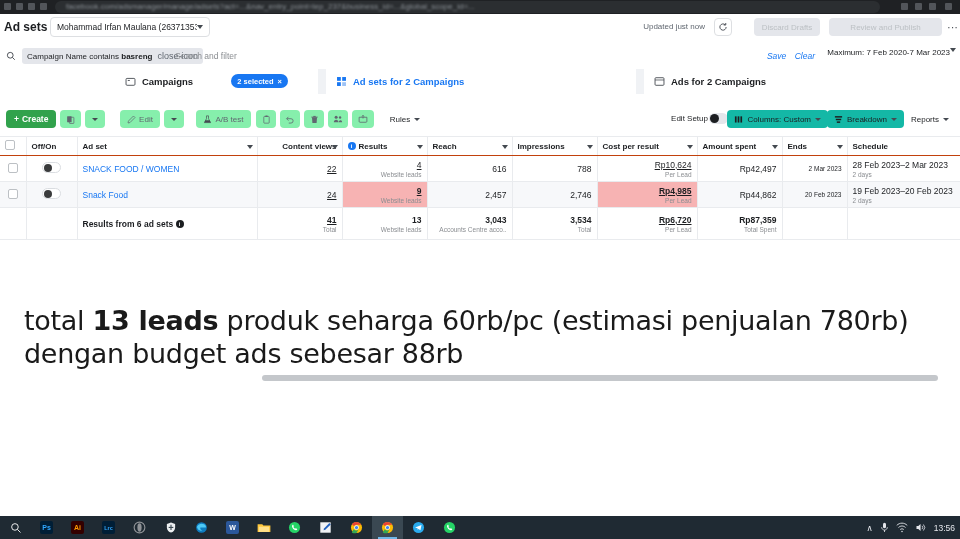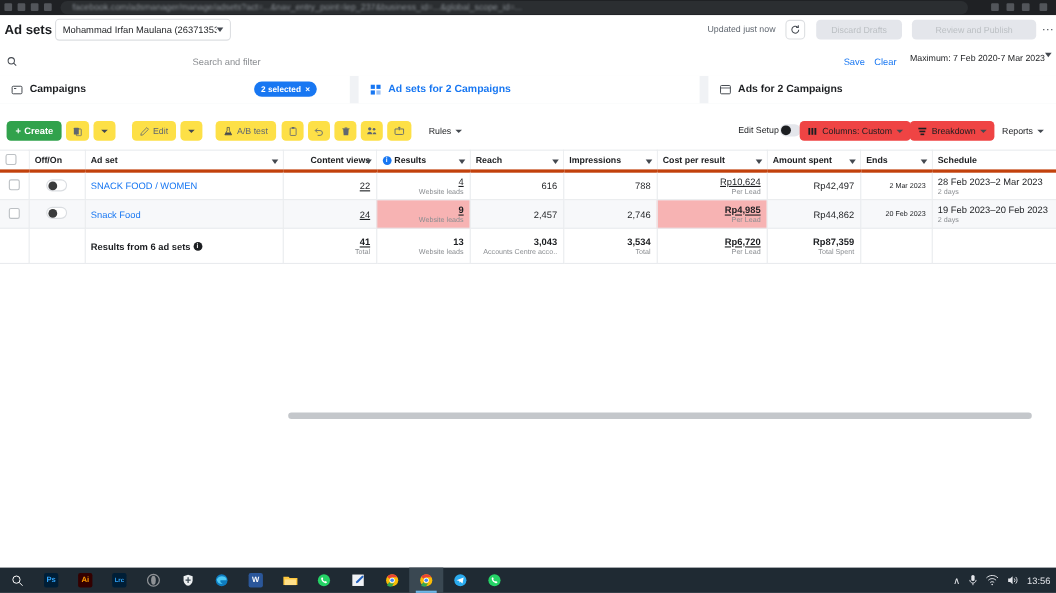--- a/index.html
+++ b/index.html
@@ -56,94 +56,94 @@
   .refresh-btn {
     position: absolute; right: 228px; top: 4px; width: 18px; height: 18px;
     border: 1px solid #dddfe2; border-radius: 4px; background: #fff;
     display: flex; align-items: center; justify-content: center;
   }
   .btn-grey {
     position: absolute; top: 4px; height: 18px; border-radius: 4px;
     background: #e4e6eb; display: flex; align-items: center; justify-content: center;
     font-size: 8px; color: #bcc0c4; padding: 0 8px; white-space: nowrap;
   }
-  .btn-discard { right: 140px; width: 78px; }
+  .btn-discard { right: 140px; width: 66px; }
   .btn-review  { right: 18px; width: 113px; }
   .kebab { position: absolute; right: 2px; top: 10px; font-size: 11px; color: #444950; line-height: 6px; }
 
   
   .filterbar { position: absolute; left: 0; top: 30px; width: 960px; height: 24px; background: #fff; }
   .filter-chip {
     position: absolute; left: 22px; top: 4px; height: 16px;
     background: #e4e6eb; border-radius: 3px; display: flex; align-items: center;
     padding: 0 5px; gap: 5px;
   }
   .filter-chip .txt { font-size: 8px; color: #1c1e21; white-space: nowrap; }
   .filter-chip .txt b { font-weight: bold; }
   .filter-x { font-size: 9px; color: #606770; }
   .searchtext { position: absolute; left: 175px; top: 7px; font-size: 8.5px; color: #8a8d91; }
-  .save-clear { position: absolute; right: 145px; top: 7px; font-size: 8.5px; }
+  .save-clear { position: absolute; right: 145px; top: 7px; font-size: 8.5px; font-style: italic; }
   .save-clear a { color: #1877f2; text-decoration: none; margin-left: 6px; }
   .date-range {
     position: absolute; right: 4px; top: 4px; height: 17px;
     display: flex; gap: 0;
     font-size: 8px; color: #1c1e21; white-space: nowrap;
   }
 
   
   .tabsrow { position: absolute; left: 0; top: 55px; width: 960px; height: 25px; background: #f0f2f5; }
   .tab {
     position: absolute; top: 0; height: 25px; display: flex; align-items: center;
     gap: 6px; padding: 0 10px; font-size: 9.5px; background: #f0f2f5;
   }
   .tab.active { background: #fff; }
-  .tab-campaigns { left: 0; width: 318px; color: #1c1e21; font-weight: bold; }
+  .tab-campaigns { left: 0; width: 318px; color: #1c1e21; font-weight: bold; justify-content: center; }
   .tab-adsets    { left: 326px; width: 310px; color: #1877f2; font-weight: bold; }
   .tab-ads       { left: 644px; width: 316px; color: #1c1e21; font-weight: bold; }
   .sel-badge {
     position: absolute; right: 30px; top: 5px; height: 14px; padding: 0 6px;
     background: #1877f2; color: #fff; border-radius: 8px; font-size: 7.5px;
     display: flex; align-items: center; gap: 4px;
   }
 
   
   .toolbar { position: absolute; left: 0; top: 93px; width: 960px; height: 28px; background: #fff; }
   .tb-create {
     position: absolute; left: 6px; top: 3px; height: 18px; padding: 0 8px;
     background: #31a24c; color: #fff; border-radius: 4px; font-size: 8.5px;
     font-weight: bold; display: flex; align-items: center; gap: 3px;
   }
   .tb-btn {
-    position: absolute; top: 3px; height: 18px; border-radius: 4px; background: #fde047;
+    position: absolute; top: 3px; height: 18px; border-radius: 4px; background: #86efac;
     display: flex; align-items: center; justify-content: center; gap: 3px;
     font-size: 8px; color: #606770;
   }
 
   .view-setup { position: absolute; right: 252px; top: 7px; font-size: 8px; color: #1c1e21; }
   .vs-toggle {
     position: absolute; right: 232px; top: 6px; width: 19px; height: 11px;
     background: #e4e6eb; border-radius: 6px;
   }
   .vs-toggle i { position: absolute; left: 1px; top: 1px; width: 9px; height: 9px; background: #1c1e21; border-radius: 50%; }
   .tb-right {
-    position: absolute; top: 3px; height: 18px; border-radius: 4px; background: #ef4444;
+    position: absolute; top: 3px; height: 18px; border-radius: 4px; background: #14b8a6;
     display: flex; align-items: center; gap: 4px; padding: 0 7px;
     font-size: 8px; color: #1c1e21; white-space: nowrap;
   }
 
   
   .tablewrap { position: absolute; left: 0; top: 122px; width: 960px; height: 135px; background: #fff; }
   table.t { border-collapse: collapse; table-layout: fixed; width: 960px; }
   table.t th, table.t td {
     border-right: 1px solid #e9ebee; border-bottom: 1px solid #e9ebee;
     font-size: 8px; color: #1c1e21; vertical-align: middle;
   }
   table.t thead th {
     height: 19px; background: #fff; font-weight: bold; text-align: left;
-    padding: 0 5px; border-top: 1px solid #e9ebee; border-bottom: 3px solid #c2410c;
+    padding: 0 5px; border-top: 1px solid #e9ebee; border-bottom: 1px solid #c2410c;
     position: relative; white-space: nowrap;
   }
   table.t thead th.num { text-align: right; }
   th .hcaret { position: absolute; right: 4px; top: 8px; }
   .cb { width: 10px; height: 10px; border: 1px solid #bcc0c4; border-radius: 2px; background: #fff; display: inline-block; }
   .toggle { width: 19px; height: 11px; background: #fff; border: 1px solid #dadde1; border-radius: 6px; position: relative; display: inline-block; }
   .toggle i { position: absolute; left: 1px; top: 1px; width: 8px; height: 8px; background: #3a3b3c; border-radius: 50%; }
   .rowlink { color: #1877f2; font-size: 8.5px; }
   td.cell { padding: 0 5px; height: 26px; }
   td.num { text-align: right; }
@@ -226,20 +226,24 @@
       <div class="btn-grey btn-review">Review and Publish</div>
       <div class="kebab">···</div>
     </div>
 
     <div class="filterbar">
       <svg style="position:absolute;left:6px;top:7px" width="10" height="10" viewBox="0 0 16 16">
         <circle cx="6.8" cy="6.8" r="4.6" fill="none" stroke="#444950" stroke-width="1.5"></circle>
         <line x1="10.2" y1="10.2" x2="14" y2="14" stroke="#444950" stroke-width="1.5"></line>
       </svg>
 
+      <div class="filter-chip">
+        <span class="txt"><span>Campaign Name contains </span><b>basreng</b></span>
+        <span class="filter-x">close-icon</span>
+      </div>
 
       <div class="searchtext">Search and filter</div>
 
       <div class="save-clear">
         <a>Save</a>
         <a>Clear</a>
       </div>
 
       <div class="date-range">
         <span>Maximum: 7 Feb 2020-7 Mar 2023</span>
@@ -556,20 +560,23 @@
             <td class="cell"></td>
             <td class="cell" style="border-right:none"></td>
           </tr>
         </tbody>
       </table>
 
       <div class="hscroll"></div>
     </div>
   </div>
 
+  <div class="caption">
+    <span>total </span><b>13 leads</b><span> produk seharga 60rb/pc (estimasi penjualan 780rb) dengan budget ads sebesar 88rb</span>
+  </div>
 
   <div class="taskbar">
     <div class="tb-icons">
 
       <div class="tb-ico">
         <svg width="12" height="12" viewBox="0 0 16 16">
           <circle cx="6.6" cy="6.6" r="4.4" fill="none" stroke="#ffffff" stroke-width="1.2"></circle>
           <line x1="10" y1="10" x2="14" y2="14" stroke="#ffffff" stroke-width="1.2"></line>
         </svg>
       </div>

